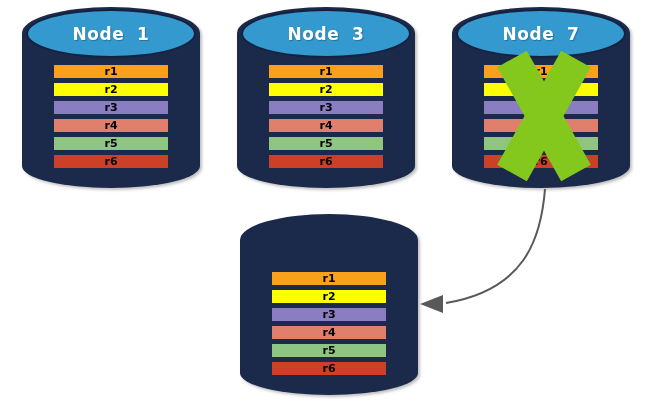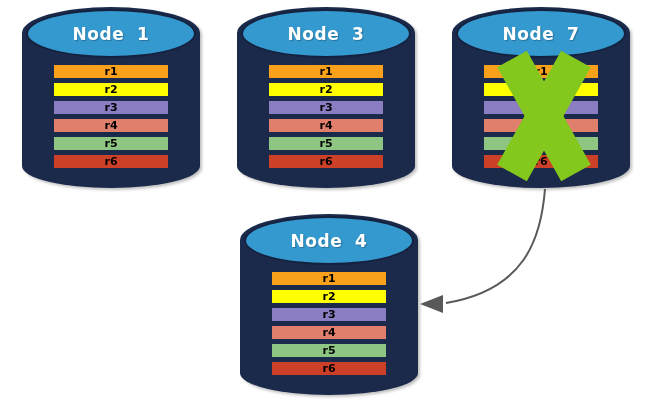--- a/index.html
+++ b/index.html
@@ -184,23 +184,20 @@
     <span class="row-label">r6</span>
   </div>
       </div>
     <svg class="x-mark" viewBox="0 0 106 130" xmlns="http://www.w3.org/2000/svg">
       <line x1="21" y1="8" x2="85" y2="122"></line>
       <line x1="85" y1="8" x2="21" y2="122"></line>
     </svg>
   </div>
     <div class="node node-pos-4">
     <div class="cyl-body"></div>
-    <div class="cyl-top">
-      <span class="node-title">Node  4</span>
-    </div>
     <div class="rows">
         <div class="row" style="background: rgb(249, 161, 27);">
     <span class="row-label">r1</span>
   </div>
         <div class="row" style="background: rgb(255, 255, 0);">
     <span class="row-label">r2</span>
   </div>
         <div class="row" style="background: rgb(138, 125, 194);">
     <span class="row-label">r3</span>
   </div>

